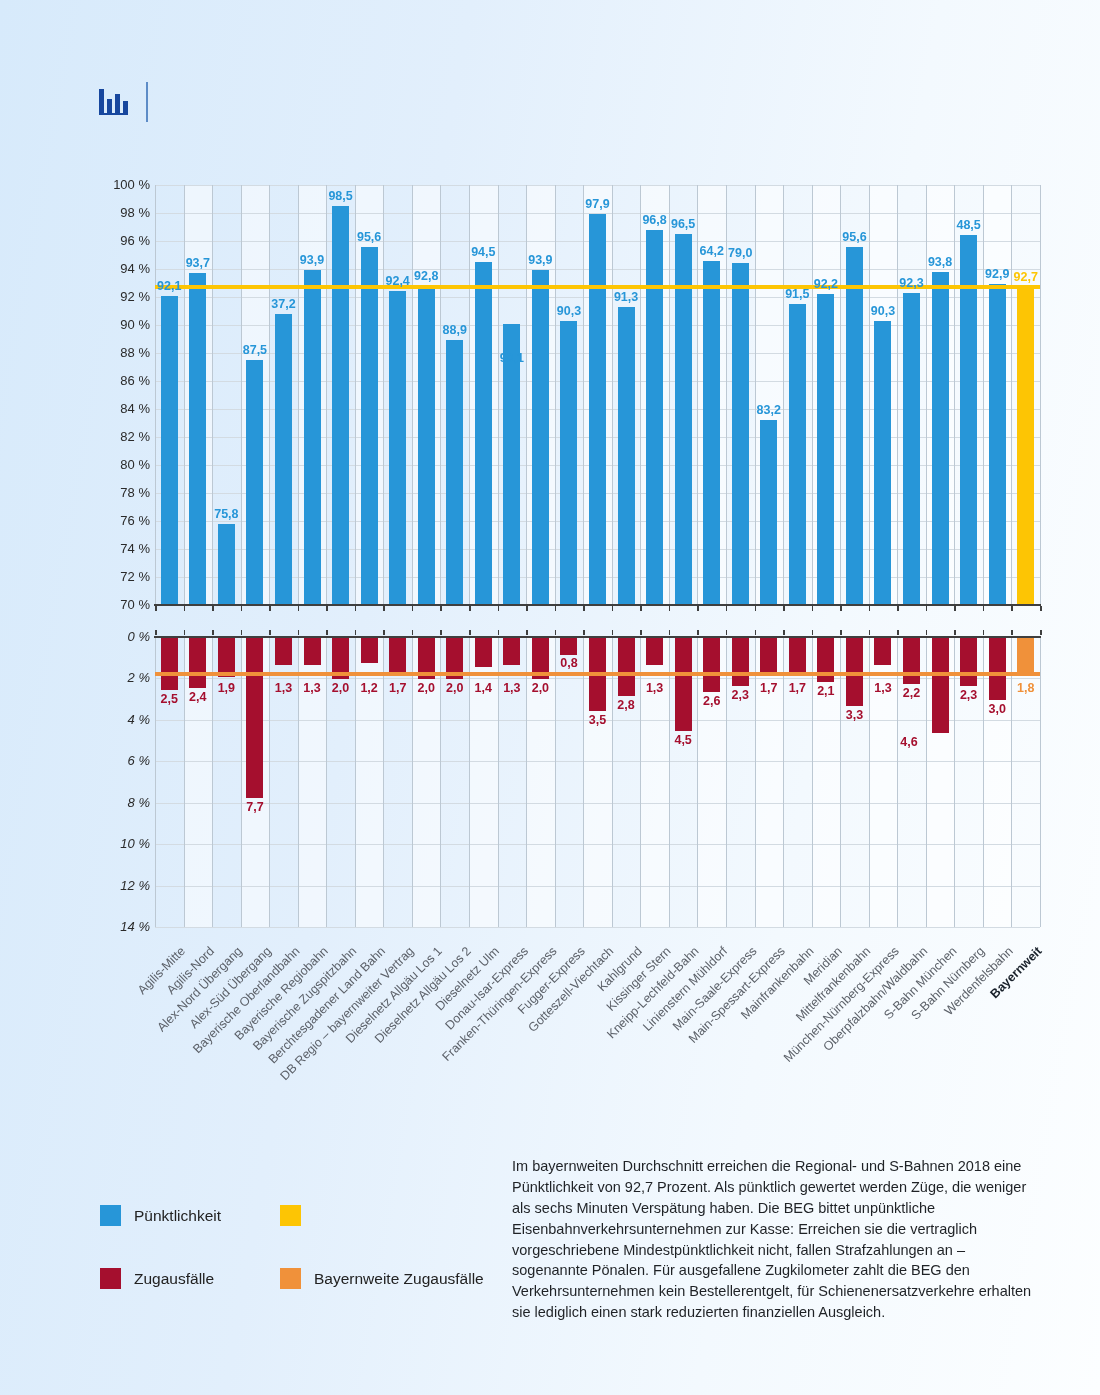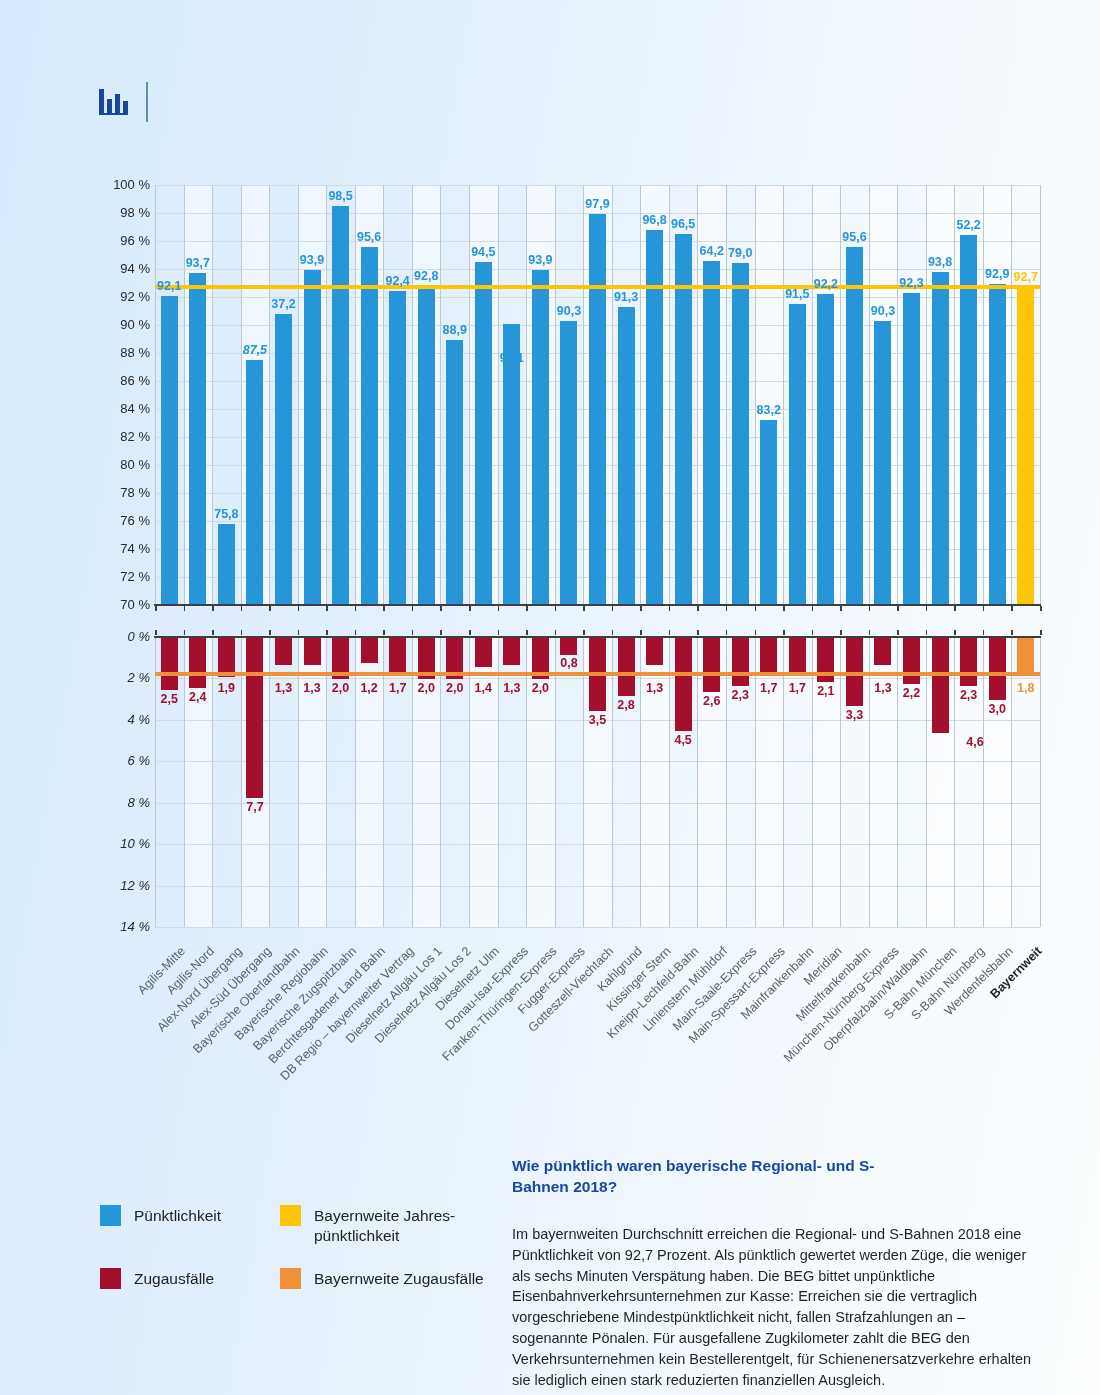--- a/index.html
+++ b/index.html
@@ -169,21 +169,21 @@
         <div class="tick" style="position: absolute; left: 982.903px; top: 606px;"></div>
         <div class="tick" style="position: absolute; left: 1011.45px; top: 606px;"></div>
         <div class="tick" style="position: absolute; left: 1040px; top: 606px;"></div>
         <div class="bar" style="position: absolute; left: 160.774px; top: 295.6px; width: 17px; height: 309.4px; background: rgb(39, 150, 216);"></div>
         <div class="vlab" style="position: absolute; left: 147.274px; top: 278.6px; color: rgb(39, 150, 216);">92,1</div>
         <div class="bar" style="position: absolute; left: 189.323px; top: 273.2px; width: 17px; height: 331.8px; background: rgb(39, 150, 216);"></div>
         <div class="vlab" style="position: absolute; left: 175.823px; top: 256.2px; color: rgb(39, 150, 216);">93,7</div>
         <div class="bar" style="position: absolute; left: 217.871px; top: 523.8px; width: 17px; height: 81.2px; background: rgb(39, 150, 216);"></div>
         <div class="vlab" style="position: absolute; left: 204.371px; top: 506.8px; color: rgb(39, 150, 216);">75,8</div>
         <div class="bar" style="position: absolute; left: 246.419px; top: 360px; width: 17px; height: 245px; background: rgb(39, 150, 216);"></div>
-        <div class="vlab" style="position: absolute; left: 232.919px; top: 343px; color: rgb(39, 150, 216); font-style: italic;">87,5</div>
+        <div class="vlab" style="position: absolute; left: 232.919px; top: 343px; color: rgb(39, 150, 216);">87,5</div>
         <div class="bar" style="position: absolute; left: 274.968px; top: 313.8px; width: 17px; height: 291.2px; background: rgb(39, 150, 216);"></div>
         <div class="vlab" style="position: absolute; left: 261.468px; top: 296.8px; color: rgb(39, 150, 216);">37,2</div>
         <div class="bar" style="position: absolute; left: 303.516px; top: 270.4px; width: 17px; height: 334.6px; background: rgb(39, 150, 216);"></div>
         <div class="vlab" style="position: absolute; left: 290.016px; top: 253.4px; color: rgb(39, 150, 216);">93,9</div>
         <div class="bar" style="position: absolute; left: 332.065px; top: 206px; width: 17px; height: 399px; background: rgb(39, 150, 216);"></div>
         <div class="vlab" style="position: absolute; left: 318.565px; top: 189px; color: rgb(39, 150, 216);">98,5</div>
         <div class="bar" style="position: absolute; left: 360.613px; top: 246.6px; width: 17px; height: 358.4px; background: rgb(39, 150, 216);"></div>
         <div class="vlab" style="position: absolute; left: 347.113px; top: 229.6px; color: rgb(39, 150, 216);">95,6</div>
         <div class="bar" style="position: absolute; left: 389.161px; top: 291.4px; width: 17px; height: 313.6px; background: rgb(39, 150, 216);"></div>
         <div class="vlab" style="position: absolute; left: 375.661px; top: 274.4px; color: rgb(39, 150, 216);">92,4</div>
@@ -219,21 +219,21 @@
         <div class="vlab" style="position: absolute; left: 803.887px; top: 277.2px; color: rgb(39, 150, 216);">92,2</div>
         <div class="bar" style="position: absolute; left: 845.935px; top: 246.6px; width: 17px; height: 358.4px; background: rgb(39, 150, 216);"></div>
         <div class="vlab" style="position: absolute; left: 832.435px; top: 229.6px; color: rgb(39, 150, 216);">95,6</div>
         <div class="bar" style="position: absolute; left: 874.484px; top: 320.8px; width: 17px; height: 284.2px; background: rgb(39, 150, 216);"></div>
         <div class="vlab" style="position: absolute; left: 860.984px; top: 303.8px; color: rgb(39, 150, 216);">90,3</div>
         <div class="bar" style="position: absolute; left: 903.032px; top: 292.8px; width: 17px; height: 312.2px; background: rgb(39, 150, 216);"></div>
         <div class="vlab" style="position: absolute; left: 889.532px; top: 275.8px; color: rgb(39, 150, 216);">92,3</div>
         <div class="bar" style="position: absolute; left: 931.581px; top: 271.8px; width: 17px; height: 333.2px; background: rgb(39, 150, 216);"></div>
         <div class="vlab" style="position: absolute; left: 918.081px; top: 254.8px; color: rgb(39, 150, 216);">93,8</div>
         <div class="bar" style="position: absolute; left: 960.129px; top: 235.4px; width: 17px; height: 369.6px; background: rgb(39, 150, 216);"></div>
-        <div class="vlab" style="position: absolute; left: 946.629px; top: 218.4px; color: rgb(39, 150, 216);">52,2</div>
+        <div class="vlab" style="position: absolute; left: 946.629px; top: 218.4px; color: rgb(39, 150, 216);">48,5</div>
         <div class="bar" style="position: absolute; left: 988.677px; top: 284.4px; width: 17px; height: 320.6px; background: rgb(39, 150, 216);"></div>
         <div class="vlab" style="position: absolute; left: 975.177px; top: 267.4px; color: rgb(39, 150, 216);">92,9</div>
         <div class="bar" style="position: absolute; left: 1017.23px; top: 287.2px; width: 17px; height: 317.8px; background: rgb(253, 197, 4);"></div>
         <div class="vlab" style="position: absolute; left: 1003.73px; top: 270.2px; color: rgb(253, 197, 4);">92,7</div>
         <div class="refline" style="position: absolute; left: 155px; top: 285.2px; width: 885px; height: 4px; background: rgb(253, 197, 4);"></div>
       </div>
     <div id="cancellation-chart">
         <div class="stripe" style="position: absolute; left: 183.548px; top: 637px; width: 28.5484px; height: 290px;"></div>
         <div class="stripe" style="position: absolute; left: 240.645px; top: 637px; width: 28.5484px; height: 290px;"></div>
         <div class="stripe" style="position: absolute; left: 297.742px; top: 637px; width: 28.5484px; height: 290px;"></div>
@@ -378,21 +378,21 @@
         <div class="vlab" style="position: absolute; left: 775.339px; top: 681.286px; color: rgb(165, 15, 46);">1,7</div>
         <div class="bar" style="position: absolute; left: 817.387px; top: 638px; width: 17px; height: 43.5px; background: rgb(165, 15, 46);"></div>
         <div class="vlab" style="position: absolute; left: 803.887px; top: 683.5px; color: rgb(165, 15, 46);">2,1</div>
         <div class="bar" style="position: absolute; left: 845.935px; top: 638px; width: 17px; height: 68.3571px; background: rgb(165, 15, 46);"></div>
         <div class="vlab" style="position: absolute; left: 832.435px; top: 708.357px; color: rgb(165, 15, 46);">3,3</div>
         <div class="bar" style="position: absolute; left: 874.484px; top: 638px; width: 17px; height: 26.9286px; background: rgb(165, 15, 46);"></div>
         <div class="vlab" style="position: absolute; left: 860.984px; top: 681.286px; color: rgb(165, 15, 46);">1,3</div>
         <div class="bar" style="position: absolute; left: 903.032px; top: 638px; width: 17px; height: 45.5714px; background: rgb(165, 15, 46);"></div>
         <div class="vlab" style="position: absolute; left: 889.532px; top: 685.571px; color: rgb(165, 15, 46);">2,2</div>
         <div class="bar" style="position: absolute; left: 931.581px; top: 638px; width: 17px; height: 95.2857px; background: rgb(165, 15, 46);"></div>
-        <div class="vlab" style="position: absolute; left: 953px; top: 735.286px; color: rgb(165, 15, 46);">4,6</div>
+        <div class="vlab" style="position: absolute; left: 887px; top: 735.286px; color: rgb(165, 15, 46);">4,6</div>
         <div class="bar" style="position: absolute; left: 960.129px; top: 638px; width: 17px; height: 47.6429px; background: rgb(165, 15, 46);"></div>
         <div class="vlab" style="position: absolute; left: 946.629px; top: 687.643px; color: rgb(165, 15, 46);">2,3</div>
         <div class="bar" style="position: absolute; left: 988.677px; top: 638px; width: 17px; height: 62.1429px; background: rgb(165, 15, 46);"></div>
         <div class="vlab" style="position: absolute; left: 975.177px; top: 702.143px; color: rgb(165, 15, 46);">3,0</div>
         <div class="bar" style="position: absolute; left: 1017.23px; top: 638px; width: 17px; height: 37.2857px; background: rgb(240, 145, 58);"></div>
         <div class="vlab" style="position: absolute; left: 1003.73px; top: 681.286px; color: rgb(240, 145, 58);">1,8</div>
         <div class="refline" style="position: absolute; left: 155px; top: 672.286px; width: 885px; height: 4px; background: rgb(240, 145, 58);"></div>
       </div>
     <div id="category-axis">
         <div class="xlab" style="position: absolute; right: 921.726px; top: 944px;">Agilis-Mitte</div>
@@ -428,29 +428,27 @@
         <div class="xlab last" style="position: absolute; right: 65.2742px; top: 944px;">Bayernweit</div>
       </div>
   </div>
 
   <div class="lg-item" style="left:100px;top:1205px;">
     <span class="sw" style="background: rgb(39, 150, 216);"></span>
     <span class="lg-label">Pünktlichkeit</span>
   </div>
   <div class="lg-item" id="lg2" style="left:280px;top:1205px;">
     <span class="sw" style="background: rgb(253, 197, 4);"></span>
-    <span class="lg-label">Bayernweite Jahres-pünktlichkeit</span>
   </div>
   <div class="lg-item" style="left:100px;top:1268px;">
     <span class="sw" style="background: rgb(165, 15, 46);"></span>
     <span class="lg-label">Zugausfälle</span>
   </div>
   <div class="lg-item" style="left:280px;top:1268px;">
     <span class="sw" style="background: rgb(240, 145, 58);"></span>
     <span class="lg-label">Bayernweite Zugausfälle</span>
   </div>
 
   <div id="info">
-    <p id="info-heading">Wie pünktlich waren bayerische Regional- und S-Bahnen 2018?</p>
     <p id="info-body">Im bayernweiten Durchschnitt erreichen die Regional- und S-Bahnen 2018 eine Pünktlichkeit von 92,7 Prozent. Als pünktlich gewertet werden Züge, die weniger als sechs Minuten Verspätung haben. Die BEG bittet unpünktliche Eisenbahnverkehrsunternehmen zur Kasse: Erreichen sie die vertraglich vorgeschriebene Mindestpünktlichkeit nicht, fallen Strafzahlungen an – sogenannte Pönalen. Für ausgefallene Zugkilometer zahlt die BEG den Verkehrsunternehmen kein Bestellerentgelt, für Schienenersatzverkehre erhalten sie lediglich einen stark reduzierten finanziellen Ausgleich.</p>
   </div>
 
 </div>
 
 </body></html>

